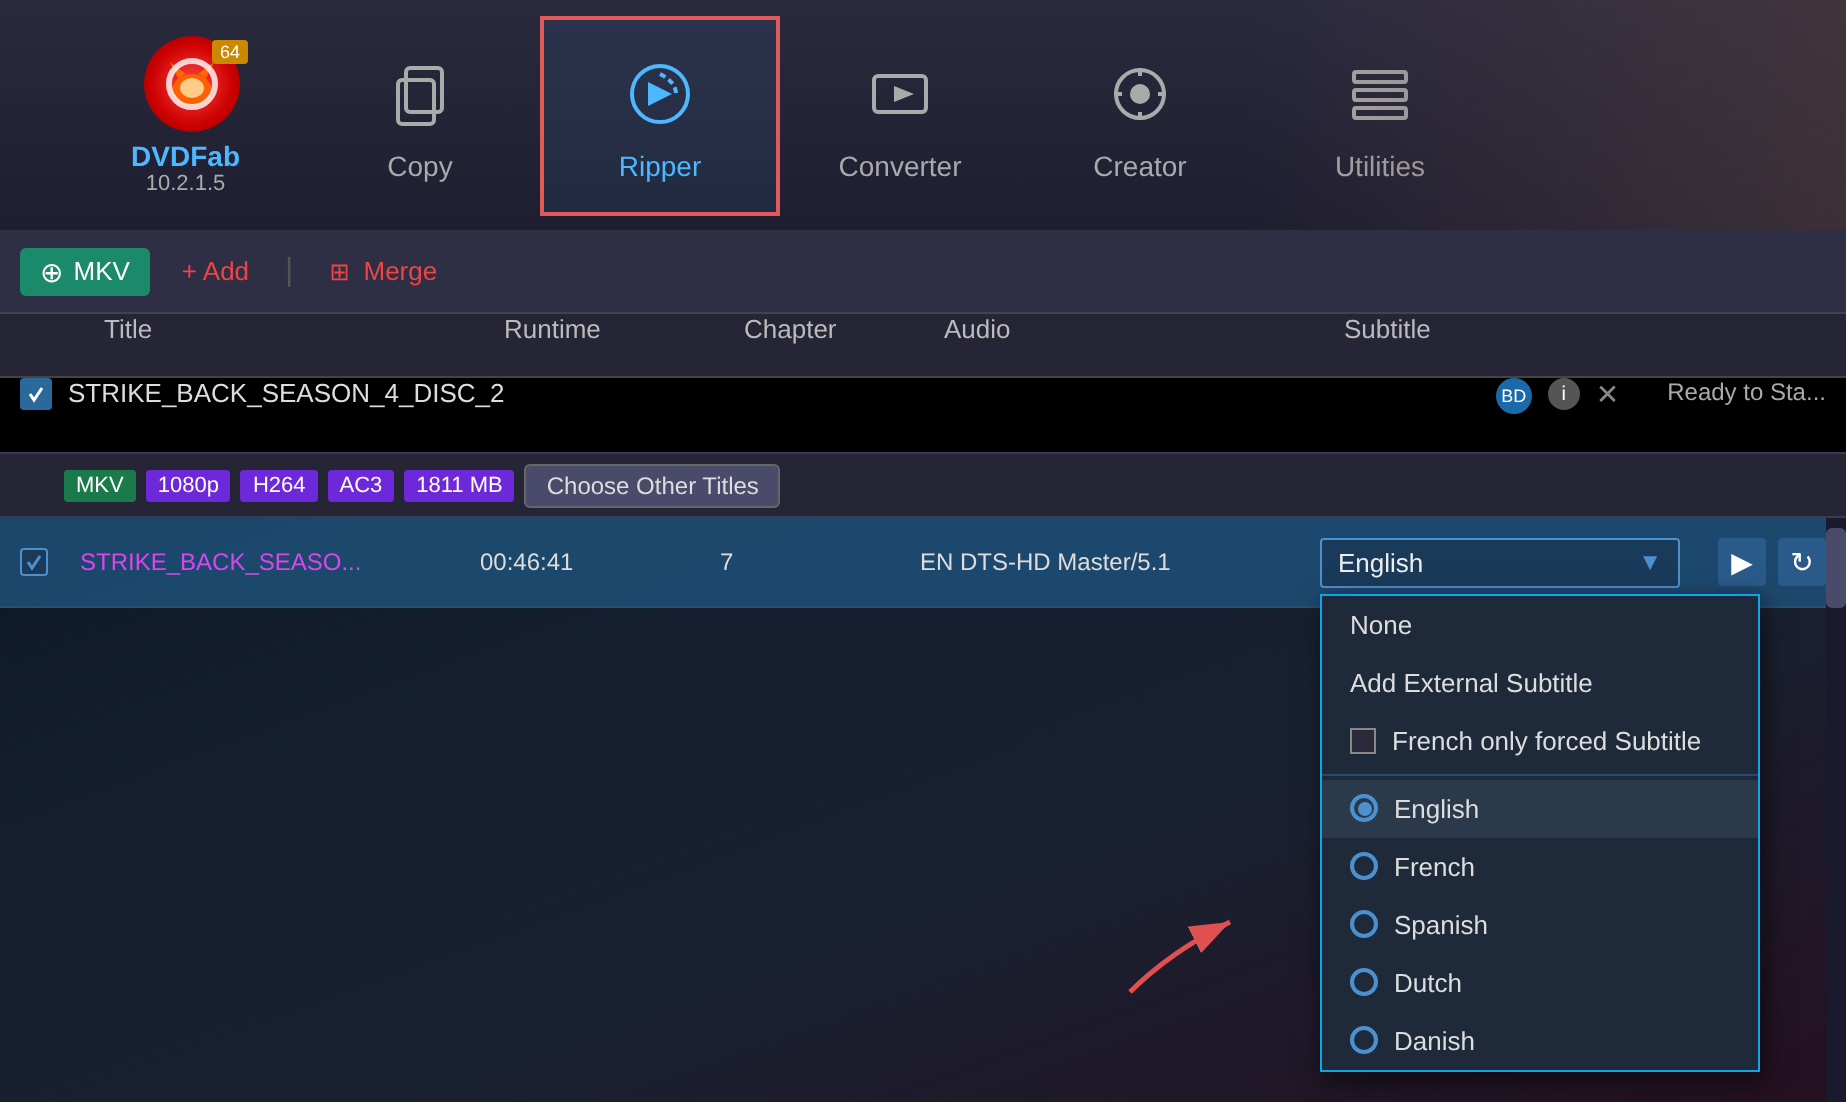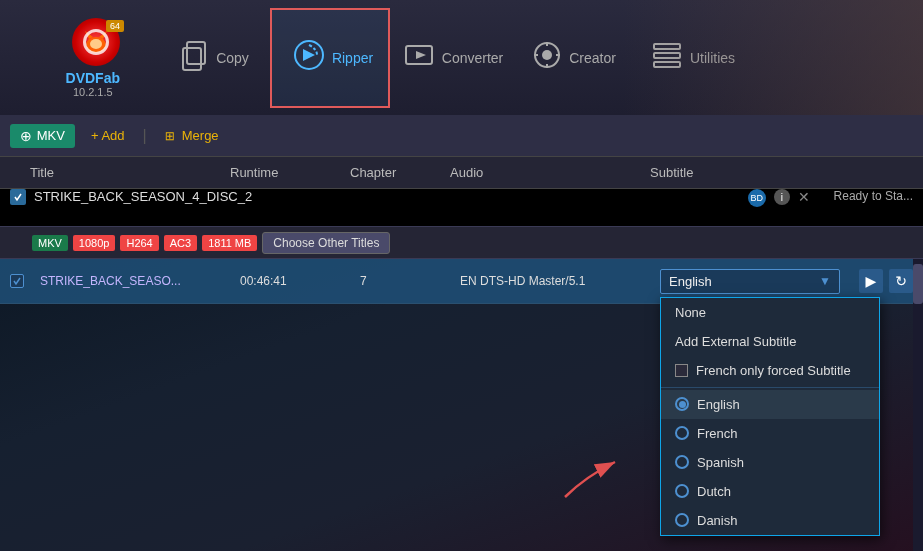--- a/index.html
+++ b/index.html
@@ -33,21 +33,21 @@
     .nav-items {
       display: flex;
       align-items: center;
       gap: 0;
       flex: 1;
       justify-content: flex-start;
     }
 
     .nav-item {
       display: flex;
-      flex-direction: row;
+      flex-direction: column;
       align-items: center;
       justify-content: center;
       width: 120px;
       height: 100px;
       cursor: pointer;
       color: #aaa;
       font-size: 13px;
       position: relative;
       border: 2px solid transparent;
     }
@@ -103,60 +103,60 @@
       cursor: pointer;
       border-radius: 3px;
       display: flex;
       align-items: center;
       gap: 5px;
     }
 
     .toolbar-btn {
       background: none;
       border: none;
-      color: #eab308;
+      color: #ef4444;
       font-size: 13px;
       cursor: pointer;
       display: flex;
       align-items: center;
       gap: 4px;
       padding: 4px 8px;
     }
 
     
     .table-header {
       display: flex;
       background: #252535;
       height: 32px;
-      align-items: center;
+      align-items: flex-start;
       border-bottom: 1px solid #444;
       color: #bbb;
       font-size: 13px;
-      padding: 0 0;
+      padding: 0 22px;
     }
 
     .col-check { width: 30px; }
     .col-title { flex: 0 0 200px; }
     .col-runtime { flex: 0 0 120px; }
     .col-chapter { flex: 0 0 100px; }
     .col-audio { flex: 0 0 200px; }
     .col-subtitle { flex: 1; }
 
     .file-tags {
       display: flex;
       align-items: center;
       height: 32px;
       padding: 0 10px 0 32px;
       background: #252535;
       border-bottom: 1px solid #3a3a55;
       gap: 5px;
     }
 
     .tag {
-      background: #ef4444;
+      background: #6d28d9;
       color: white;
       font-size: 11px;
       padding: 2px 6px;
       border-radius: 2px;
     }
 
     .tag.green { background: #1a7a4a; }
 
     .choose-btn {
       background: #4a4a6a;
@@ -558,21 +558,21 @@
       <div style="position:absolute; inset:0; background: linear-gradient(160deg, #0d1825 0%, #162030 30%, #1a2030 60%, #251020 100%); z-index:0;"></div>
 
       <div class="data-row" style="position:relative; z-index:1; display:flex; align-items:center;">
         <div class="col-check" style="display:flex; align-items:center;">
           <div style="width:14px; height:14px; border:1px solid #4d90d0; background:#1a3a5a; border-radius:2px; display:flex; align-items:center; justify-content:center;">
             <svg width="10" height="10">
                 <polyline points="2,5 4,8 8,2" fill="none" stroke="#4d90d0" stroke-width="1.5"></polyline>
               </svg>
           </div>
         </div>
-        <div class="col-title" style="color:#c4b5fd; font-size:12px;">STRIKE_BACK_SEASO...</div>
+        <div class="col-title" style="color:#d946ef; font-size:12px;">STRIKE_BACK_SEASO...</div>
         <div class="col-runtime" style="color:#ddd; font-size:12px;">00:46:41</div>
         <div class="col-chapter" style="color:#ddd; font-size:12px;">7</div>
         <div class="col-audio" style="color:#ddd; font-size:12px;">EN  DTS-HD Master/5.1</div>
         <div class="col-subtitle" style="position:relative;">
 
           <div class="subtitle-select">
             <span>English</span>
             <span style="color:#4d90d0; font-size:12px;">▼</span>
           </div>
 

